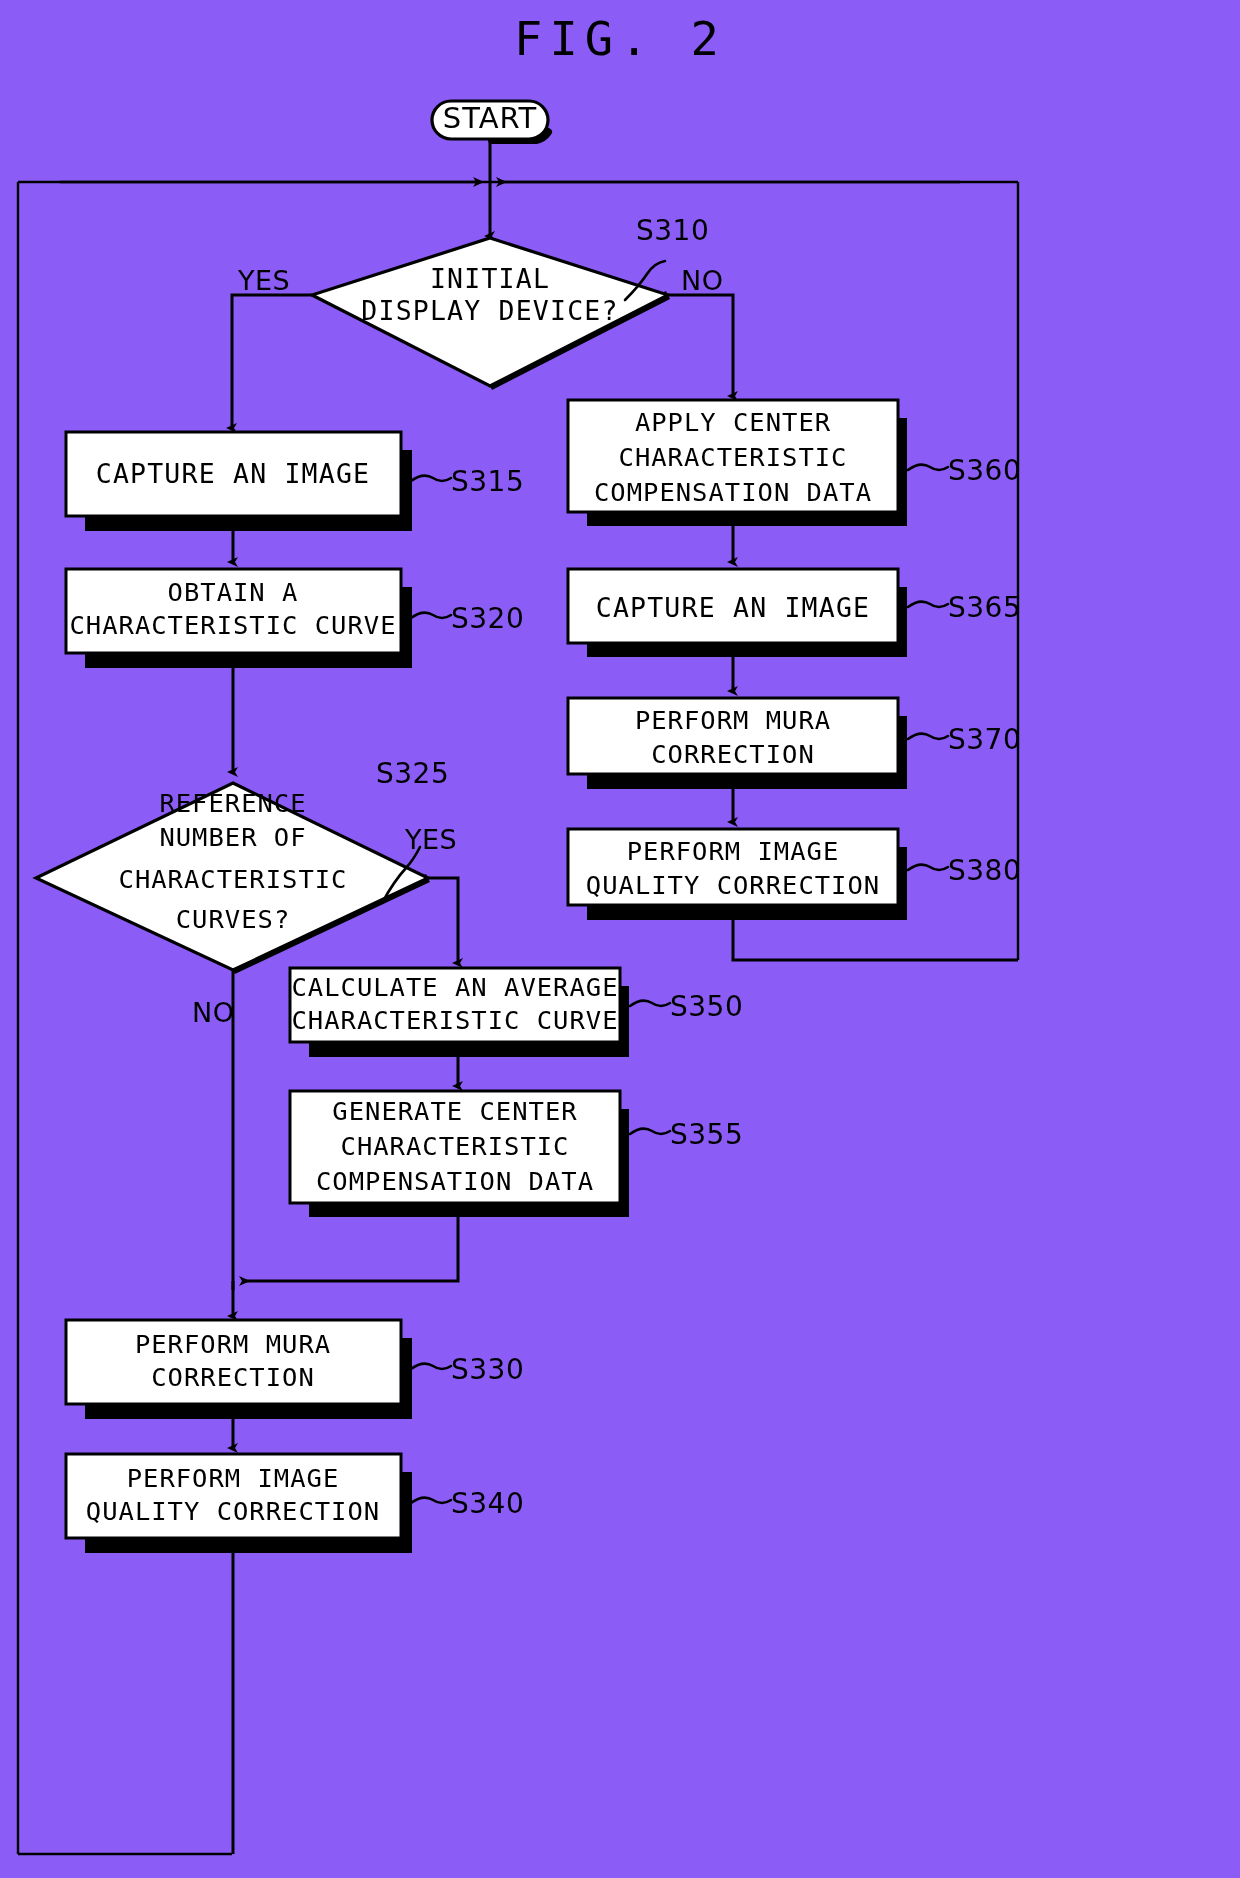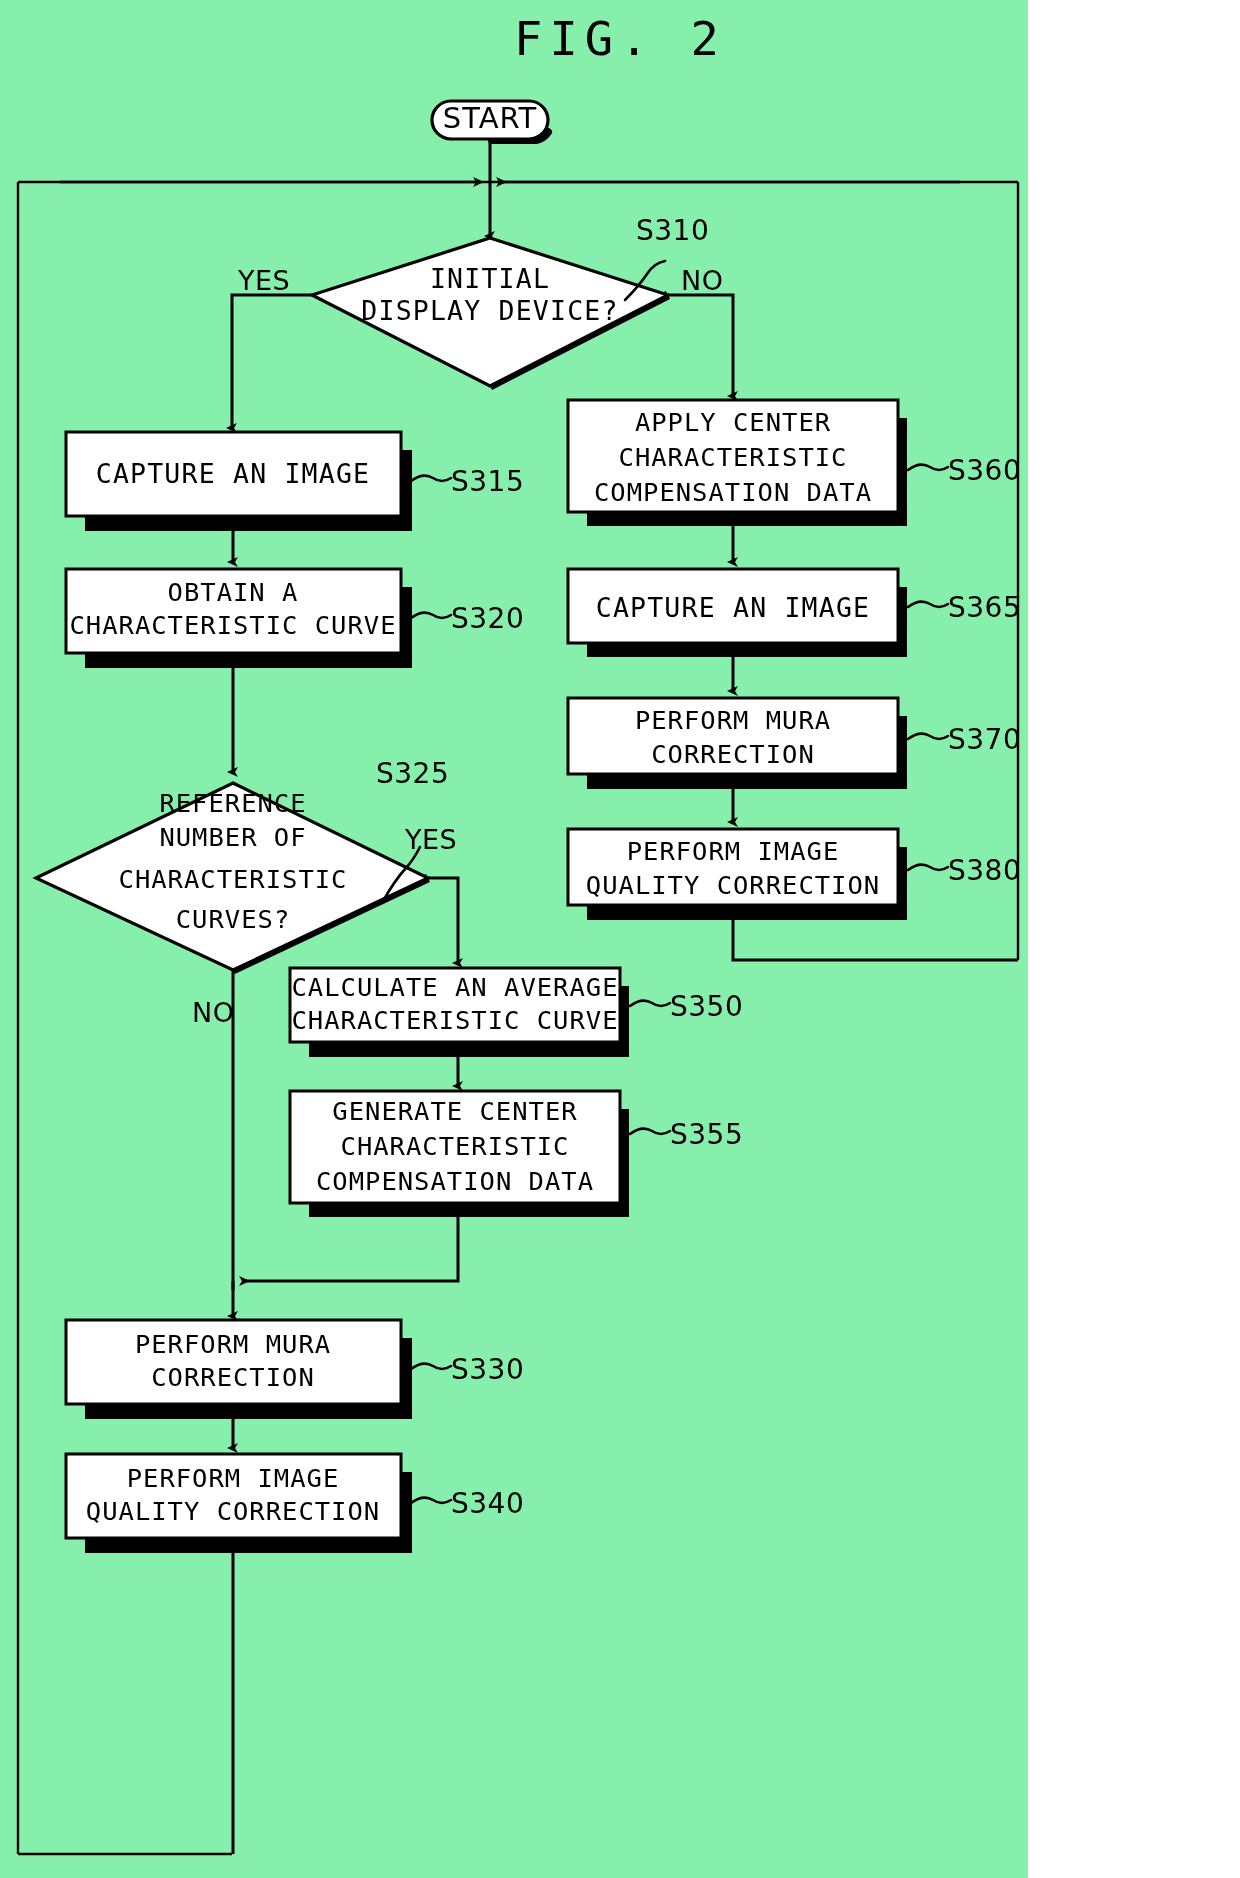--- a/index.html
+++ b/index.html
@@ -1,17 +1,17 @@
 <!DOCTYPE html>
 <html><head>
 <meta charset="utf-8">
 <style>
   html,body{margin:0;padding:0;background:#fff;}
   body{width:1240px;height:1878px;font-family:"DejaVu Sans Mono","Liberation Mono",monospace;}
-  #stage{position:relative;width:1028px;height:1878px;overflow:hidden;background:#86efac;text-align:center;}
+  #stage{position:relative;width:1240px;height:1878px;overflow:hidden;background:#8b5cf6;text-align:center;}
   svg#fig{position:absolute;left:0;top:0;width:1240px;height:1878px;}
   .ln{stroke:#000;stroke-width:3;fill:none;stroke-linecap:butt;}
   .ln-thin{stroke:#000;stroke-width:2.4;fill:none;}
   .leader{stroke:#000;stroke-width:2.6;fill:none;stroke-linecap:round;}
   .bx{fill:#ffffff;stroke:#000;stroke-width:3;}
   .shadow{fill:#000;stroke:none;}
   .dia{fill:#ffffff;stroke:#000;stroke-width:3.2;stroke-linejoin:miter;}
   .dia-shade{fill:none;stroke:#000;stroke-width:9;stroke-linecap:butt;stroke-linejoin:miter;}
   .term{fill:#ffffff;stroke:#000;stroke-width:3.2;}
   .term-shade{fill:none;stroke:#000;stroke-width:8;stroke-linecap:round;fill-opacity:0;}

